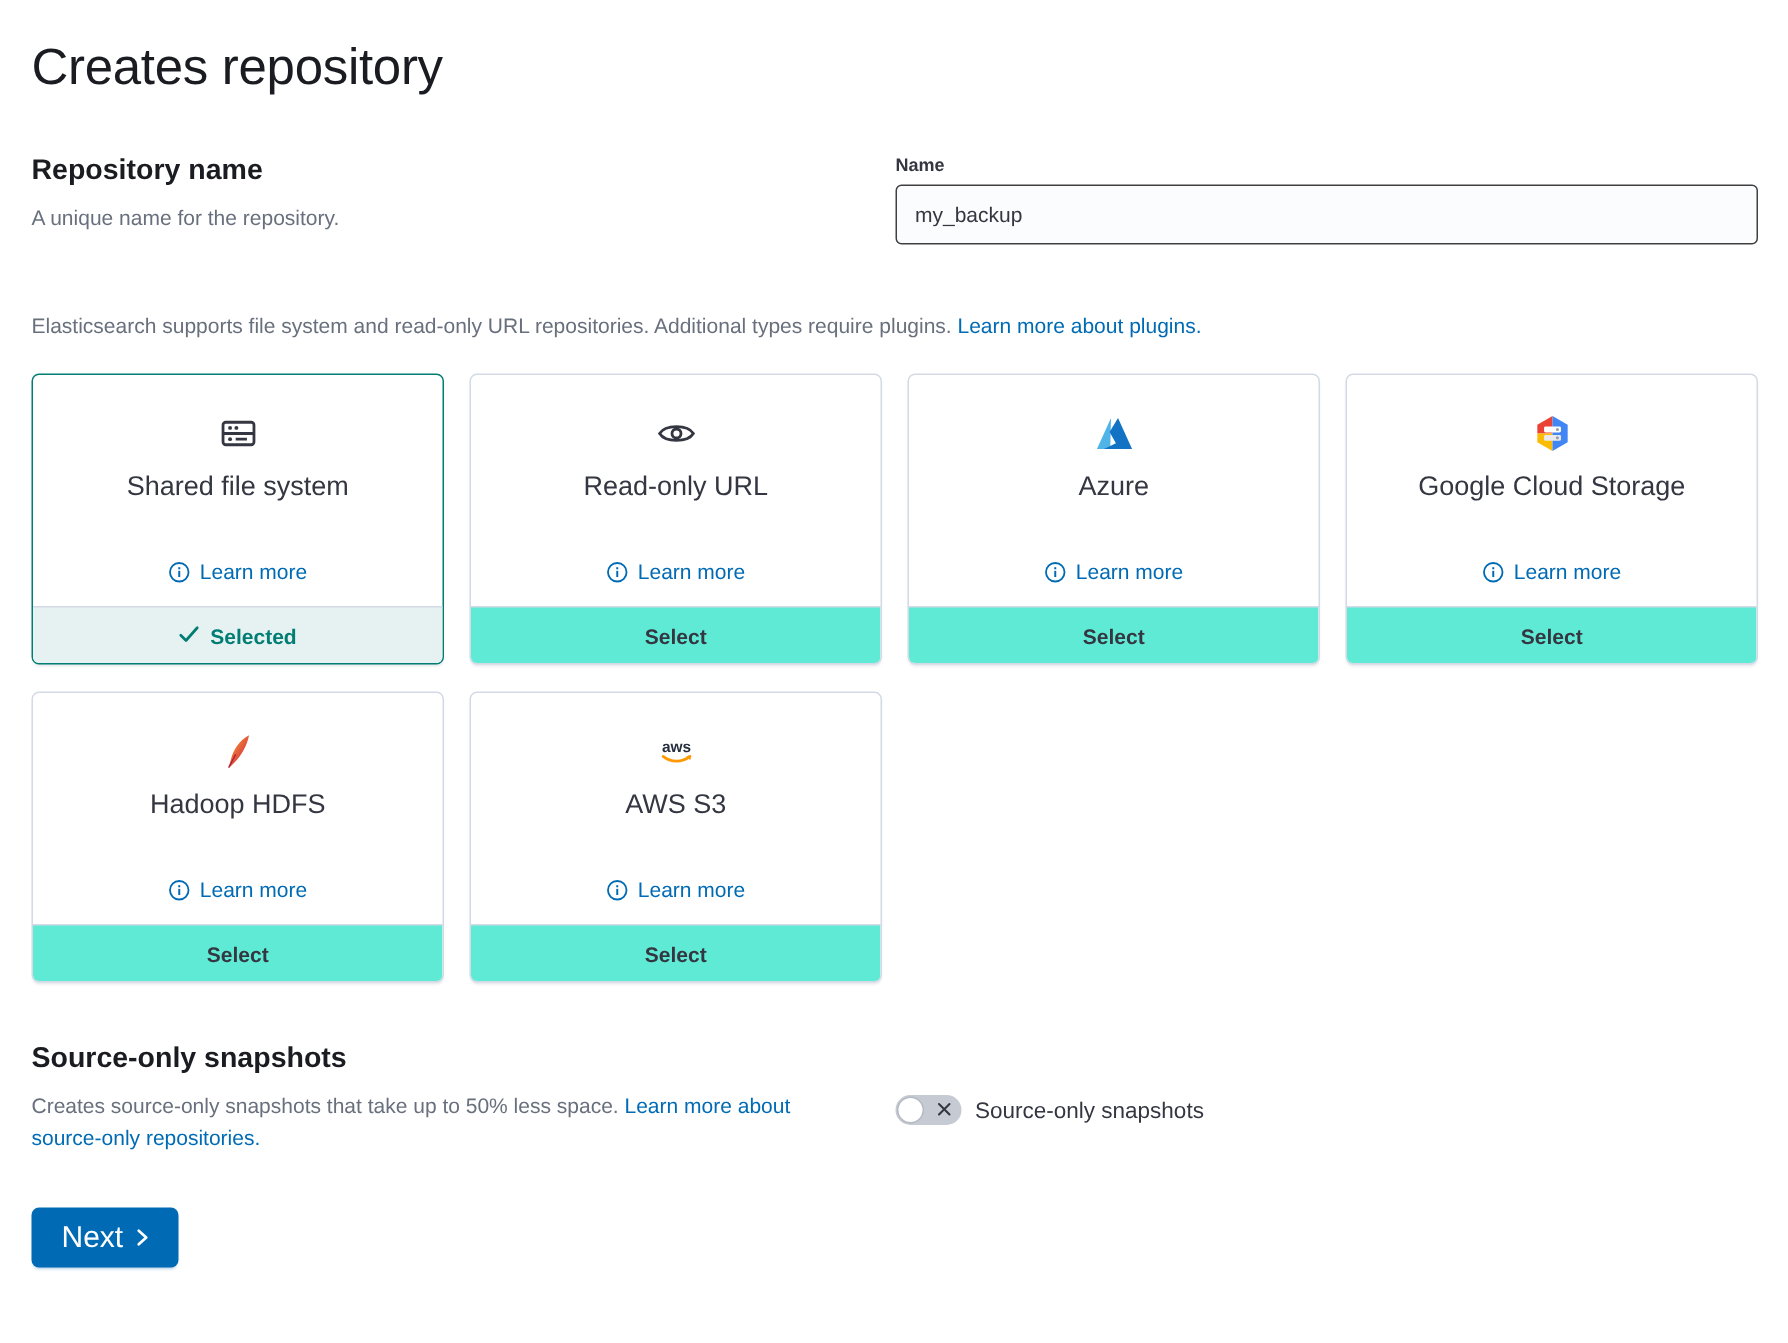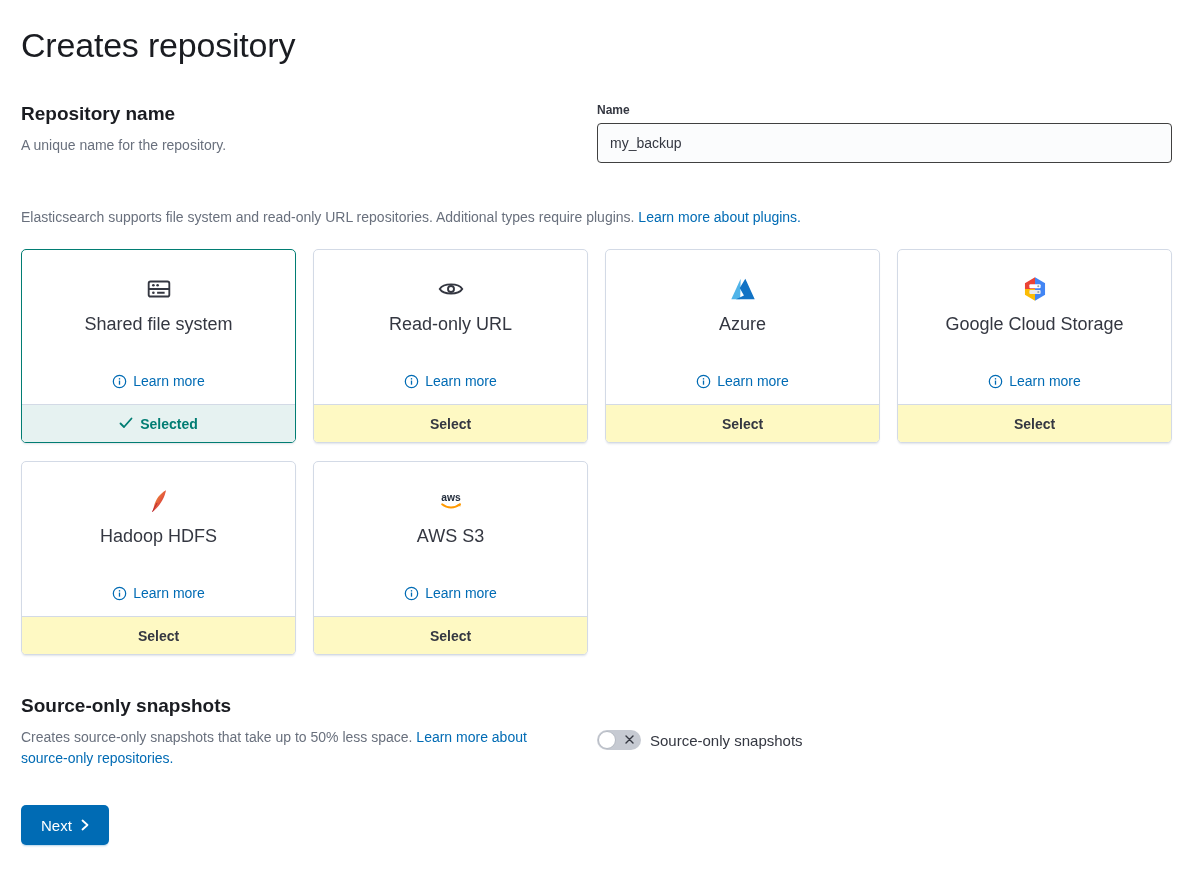--- a/index.html
+++ b/index.html
@@ -115,21 +115,21 @@
     margin-top: auto;
     margin-bottom: 15px;
     display: inline-flex;
     align-items: center;
     gap: 6px;
     font-size: 14px;
   }
   .learn-more .info-ic { display: inline-flex; }
   .card-footer {
     height: 38px;
-    background: #fef9c3;
+    background: #5eead4;
     border-top: 1px solid #d3dae6;
     display: flex;
     align-items: center;
     justify-content: center;
     gap: 7px;
     font-size: 14px;
     font-weight: 700;
     color: #343741;
   }
   .card.selected .card-footer {
@@ -179,21 +179,21 @@
   .actions { margin-top: 36px; }
   .next-btn {
     display: inline-flex;
     align-items: center;
     gap: 9px;
     height: 40px;
     padding: 0 20px;
     background: #006bb4;
     color: #ffffff;
     font-family: "Liberation Sans", "DejaVu Sans", sans-serif;
-    font-size: 15px;
+    font-size: 20px;
     font-weight: 500;
     border: none;
     border-radius: 5px;
     cursor: pointer;
     box-shadow: 0 2px 2px -1px rgba(0,107,180,0.3);
   }
 </style>
 </head>
 <body>
 

